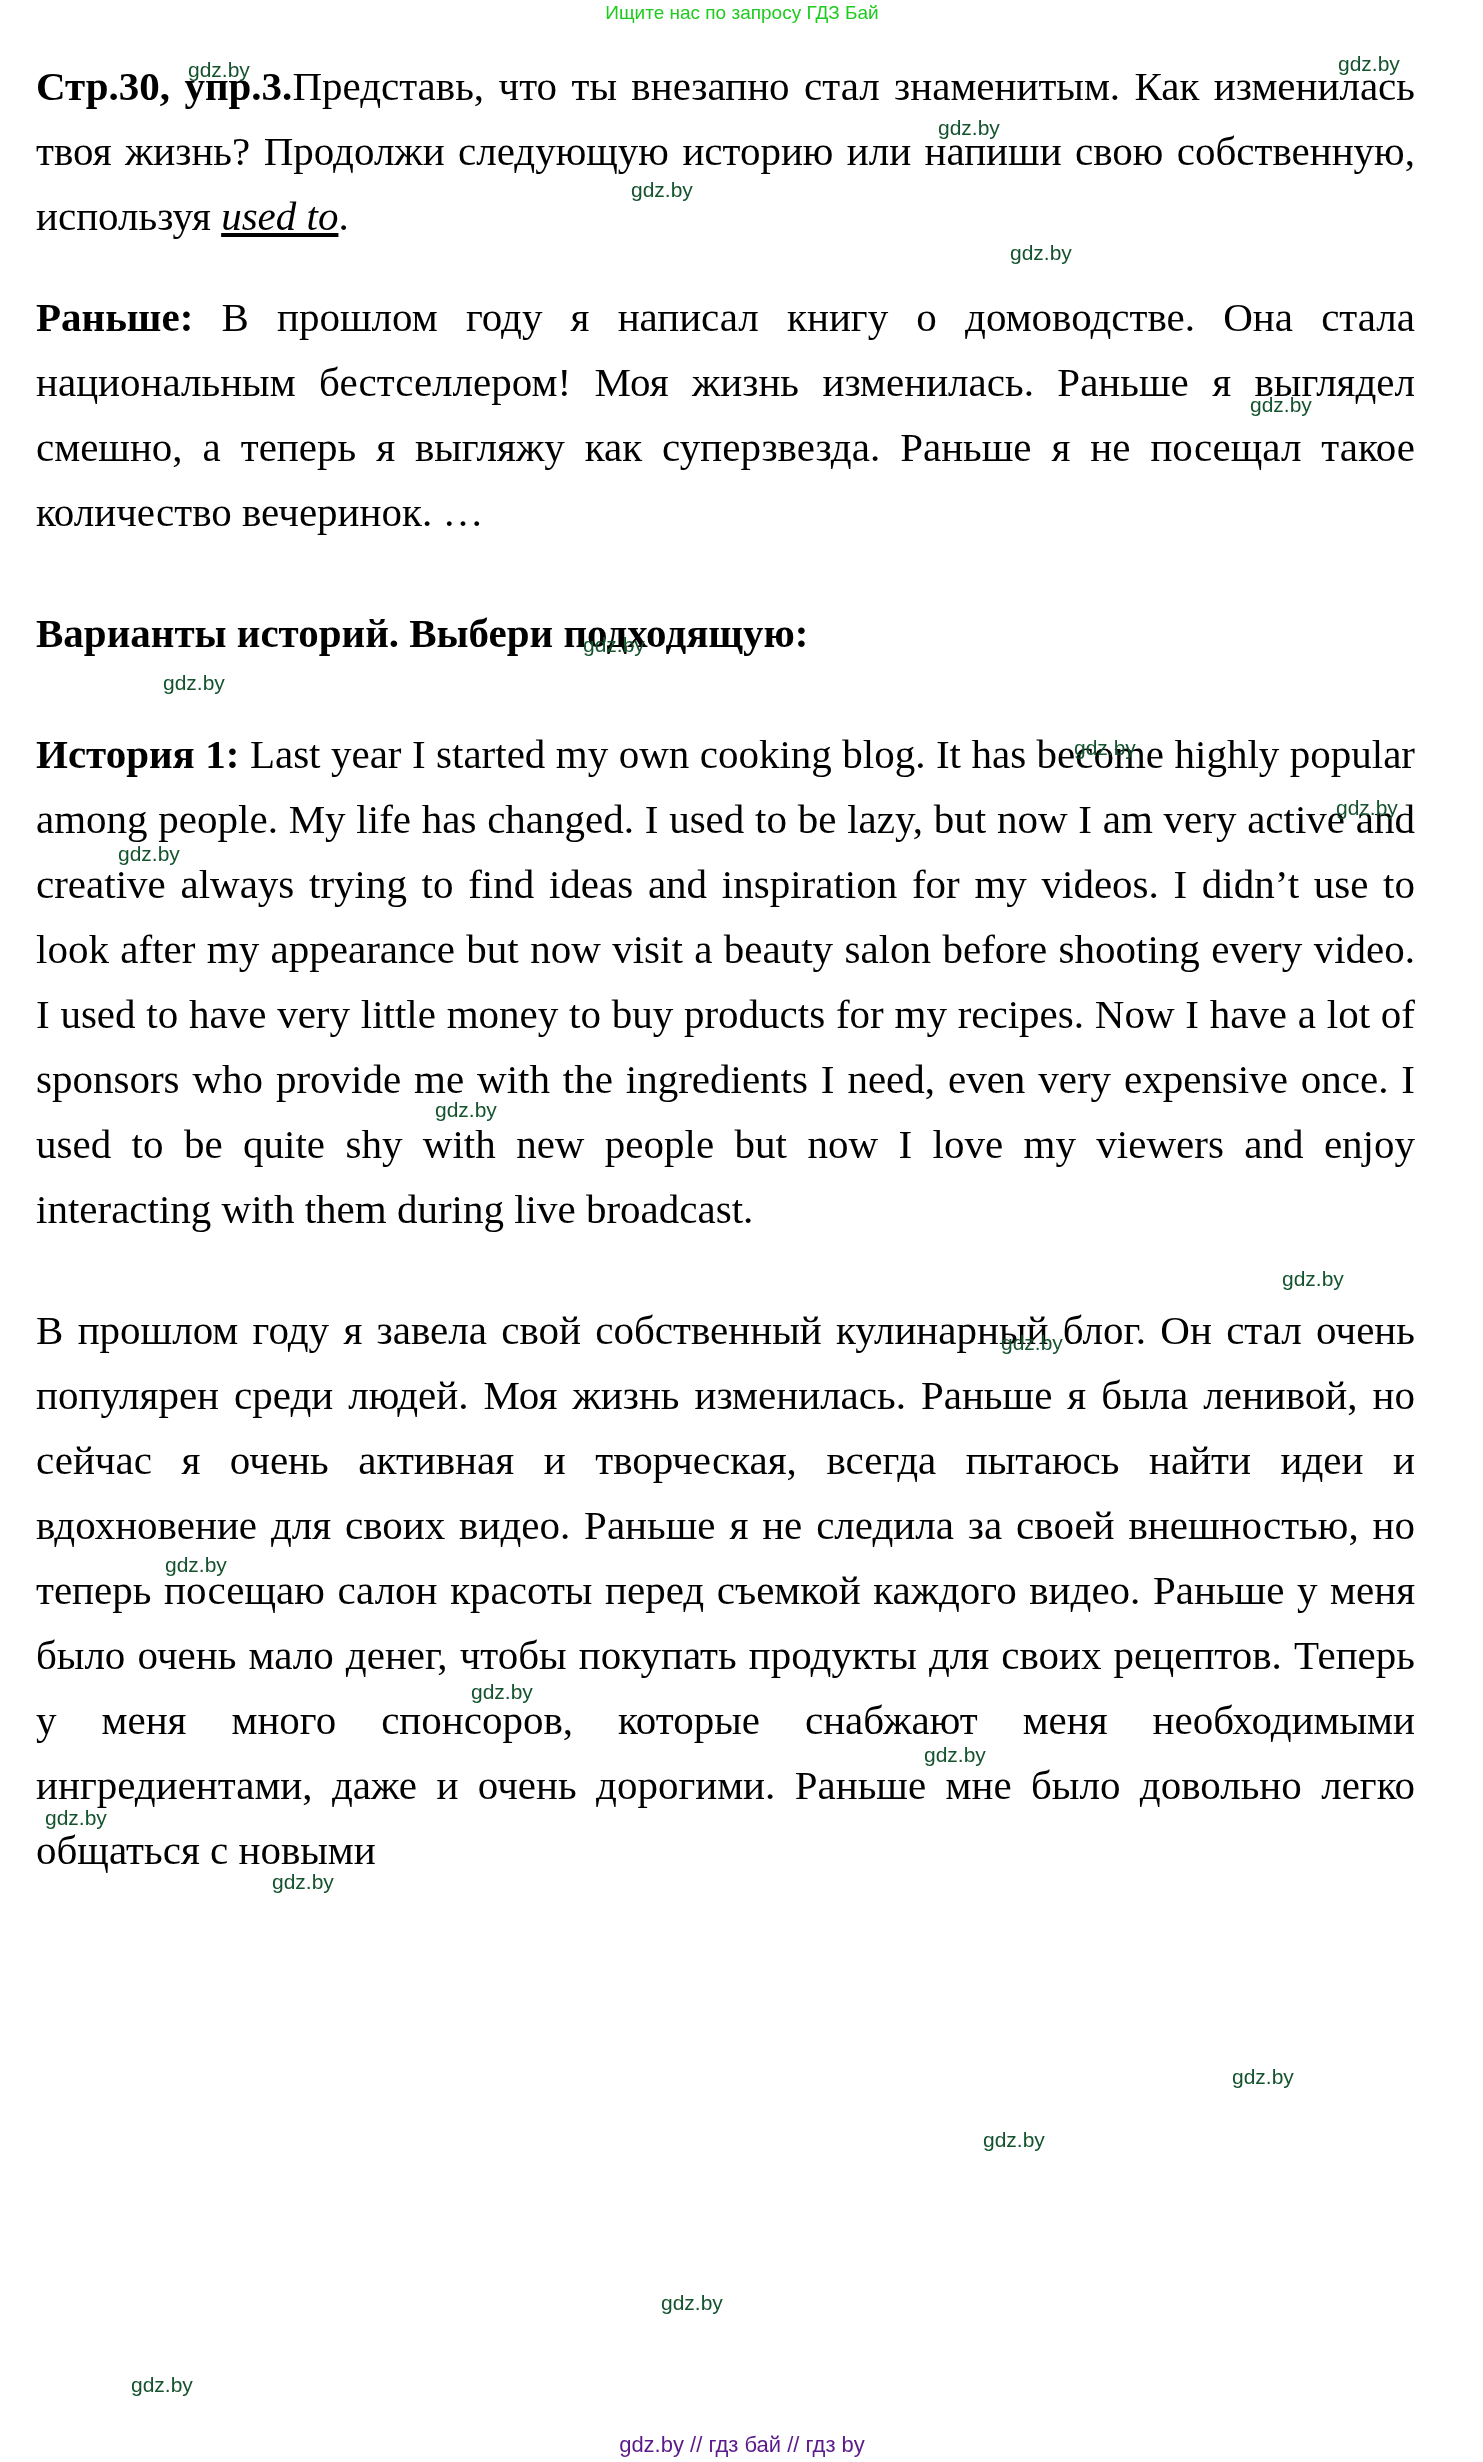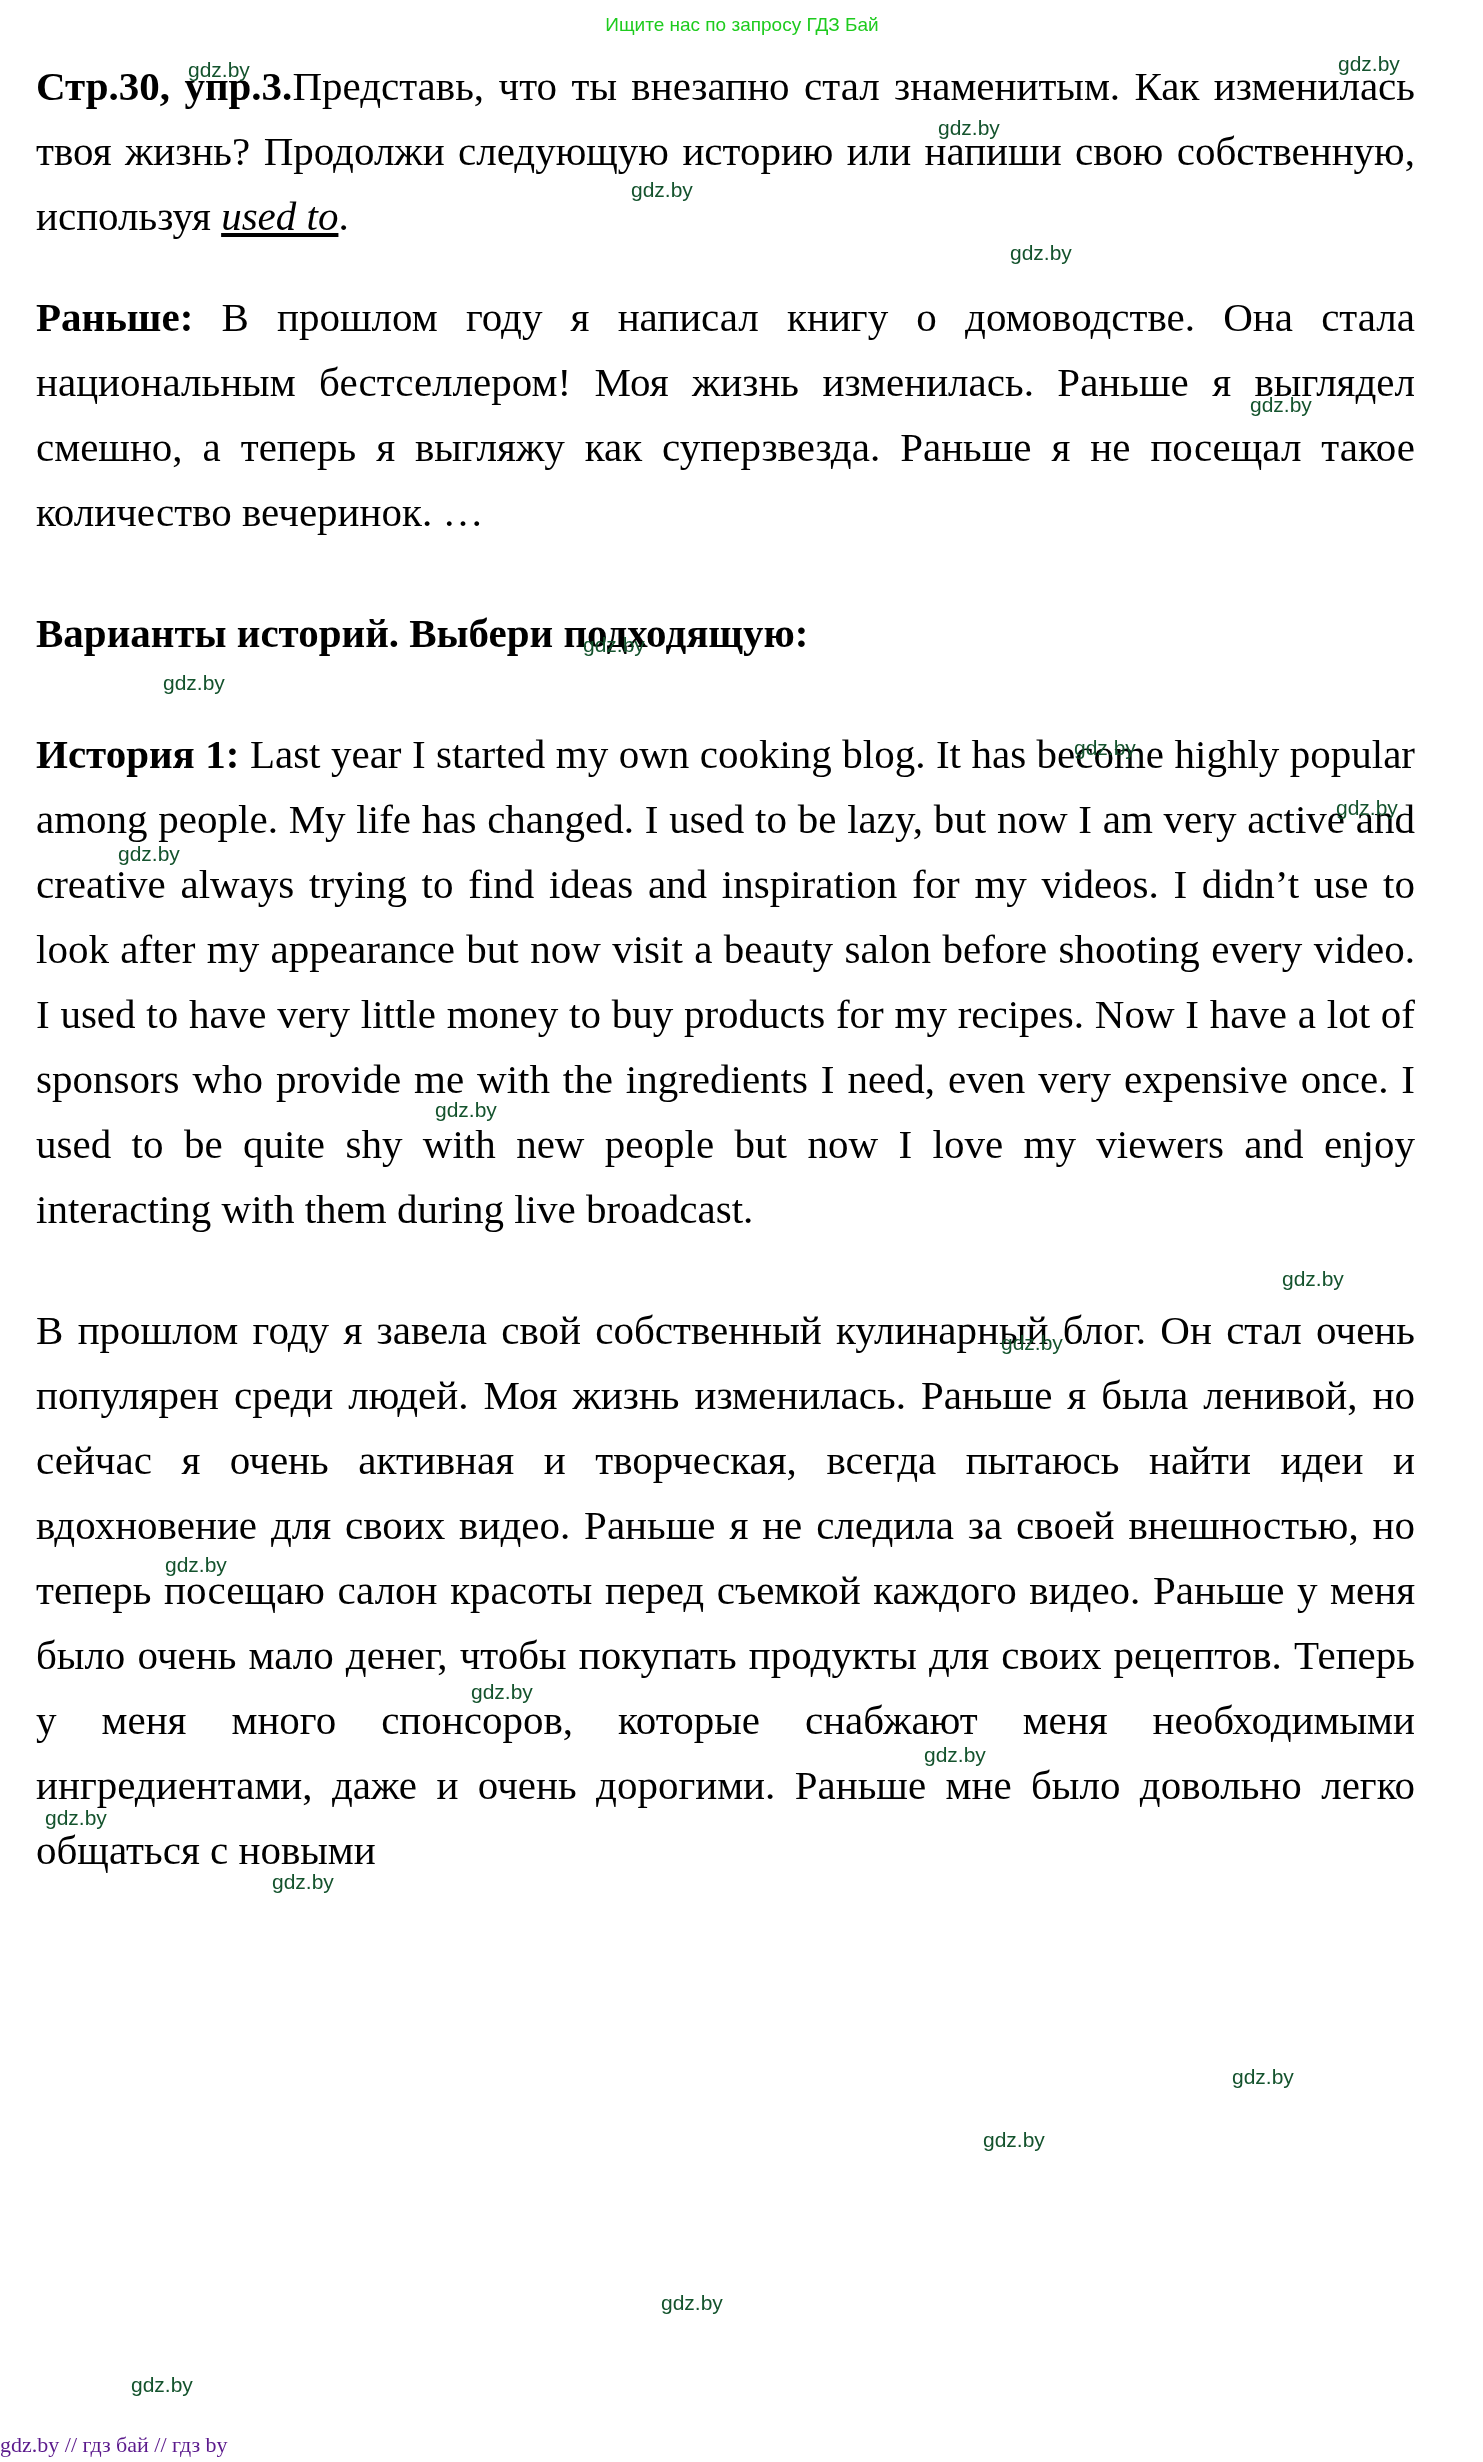--- a/index.html
+++ b/index.html
@@ -12,21 +12,21 @@
     height: 2462px;
     position: relative;
     overflow: hidden;
     font-family: "Liberation Serif", "DejaVu Serif", serif;
     color: #000000;
   }
 
   
   .promo {
     position: absolute;
-    top: 12px;
+    top: 0px;
     left: 0;
     width: 100%;
     text-align: center;
     font-family: "Liberation Sans", "DejaVu Sans", sans-serif;
     font-size: 19px;
     line-height: 25px;
     color: #1ecb1e;
     letter-spacing: 0px;
     white-space: nowrap;
   }
@@ -72,22 +72,22 @@
     white-space: nowrap;
     pointer-events: none;
   }
 
   
   .footer {
     position: absolute;
     left: 0;
     top: 2431px;
     width: 100%;
-    text-align: left;
-    font-family: Liberation Serif, serif;
+    text-align: center;
+    font-family: Liberation Sans, sans-serif;
     font-size: 22px;
     line-height: 27px;
     color: #5b1a8c;
     white-space: nowrap;
   }
 </style>
 </head>
 <body>
 
 <div class="promo">Ищите нас по запросу ГДЗ Бай</div>

